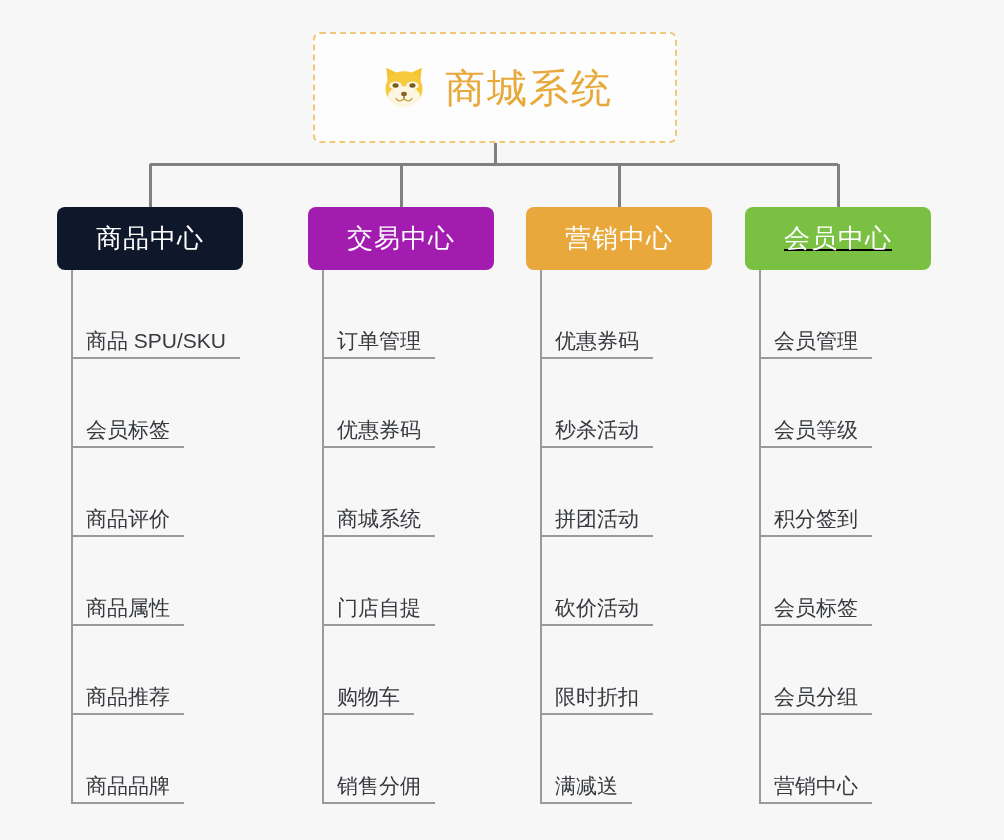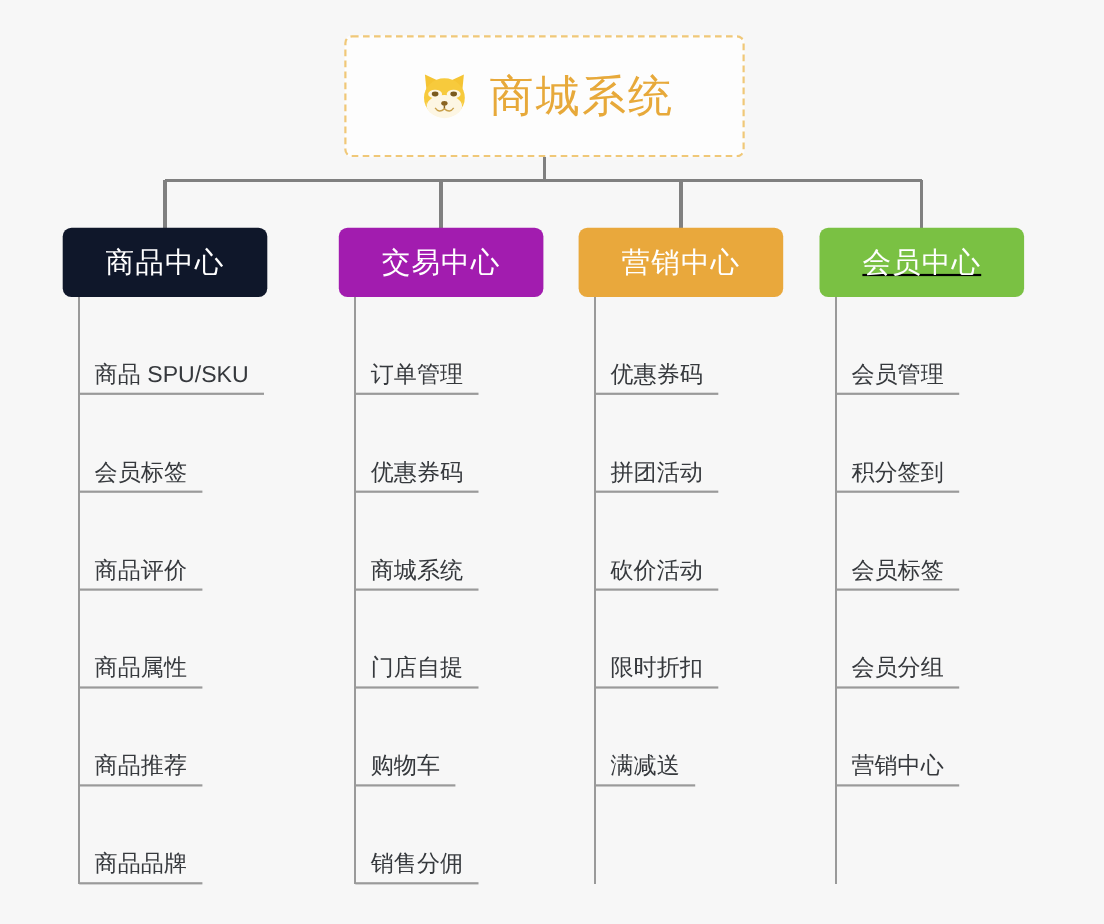--- a/index.html
+++ b/index.html
@@ -210,20 +210,23 @@
 
   <div class="column" style="left:526px;">
     <div class="col-head" style="background: rgb(233, 168, 60);">
       <span>营销中心</span>
     </div>
     <div class="items">
       <div class="item">
           <div class="item-inner"><span class="item-label">优惠券码</span></div>
         </div>
       <div class="item">
+          <div class="item-inner"><span class="item-label">秒杀活动</span></div>
+        </div>
+      <div class="item">
           <div class="item-inner"><span class="item-label">拼团活动</span></div>
         </div>
       <div class="item">
           <div class="item-inner"><span class="item-label">砍价活动</span></div>
         </div>
       <div class="item">
           <div class="item-inner"><span class="item-label">限时折扣</span></div>
         </div>
       <div class="item">
           <div class="item-inner"><span class="item-label">满减送</span></div>
@@ -233,20 +236,23 @@
 
   <div class="column" style="left:745px;text-decoration:underline;">
     <div class="col-head" style="background: rgb(122, 193, 67);">
       <span>会员中心</span>
     </div>
     <div class="items">
       <div class="item">
           <div class="item-inner"><span class="item-label">会员管理</span></div>
         </div>
       <div class="item">
+          <div class="item-inner"><span class="item-label">会员等级</span></div>
+        </div>
+      <div class="item">
           <div class="item-inner"><span class="item-label">积分签到</span></div>
         </div>
       <div class="item">
           <div class="item-inner"><span class="item-label">会员标签</span></div>
         </div>
       <div class="item">
           <div class="item-inner"><span class="item-label">会员分组</span></div>
         </div>
       <div class="item">
           <div class="item-inner"><span class="item-label">营销中心</span></div>

